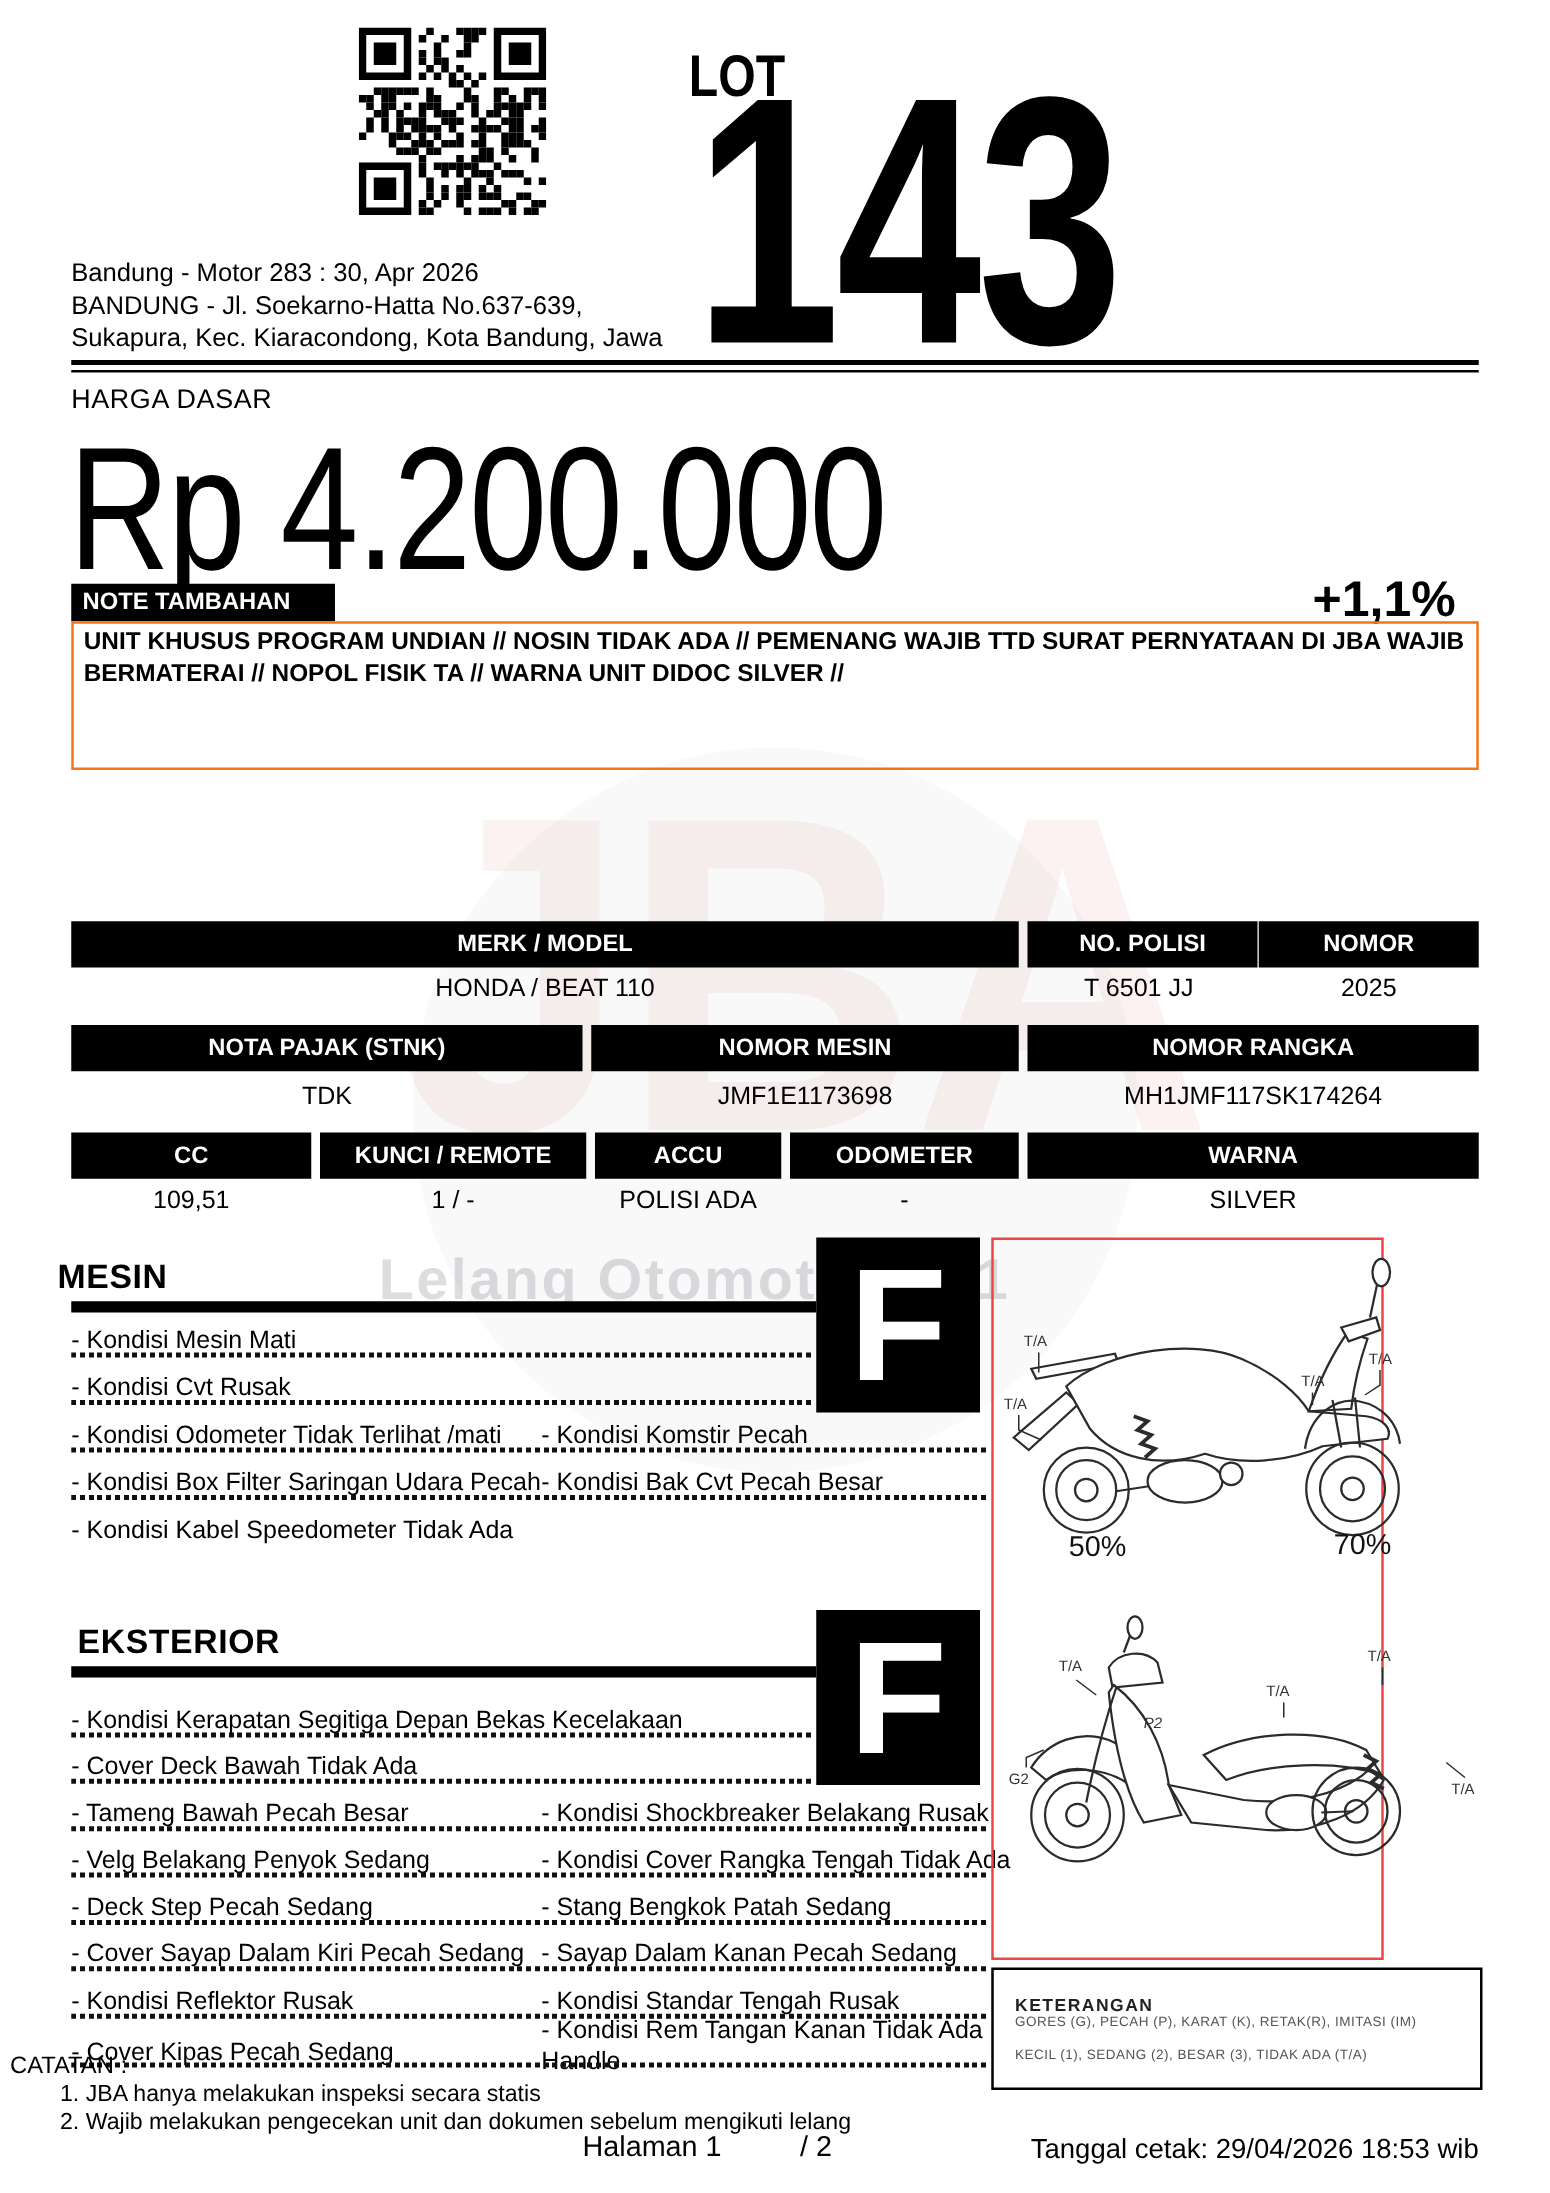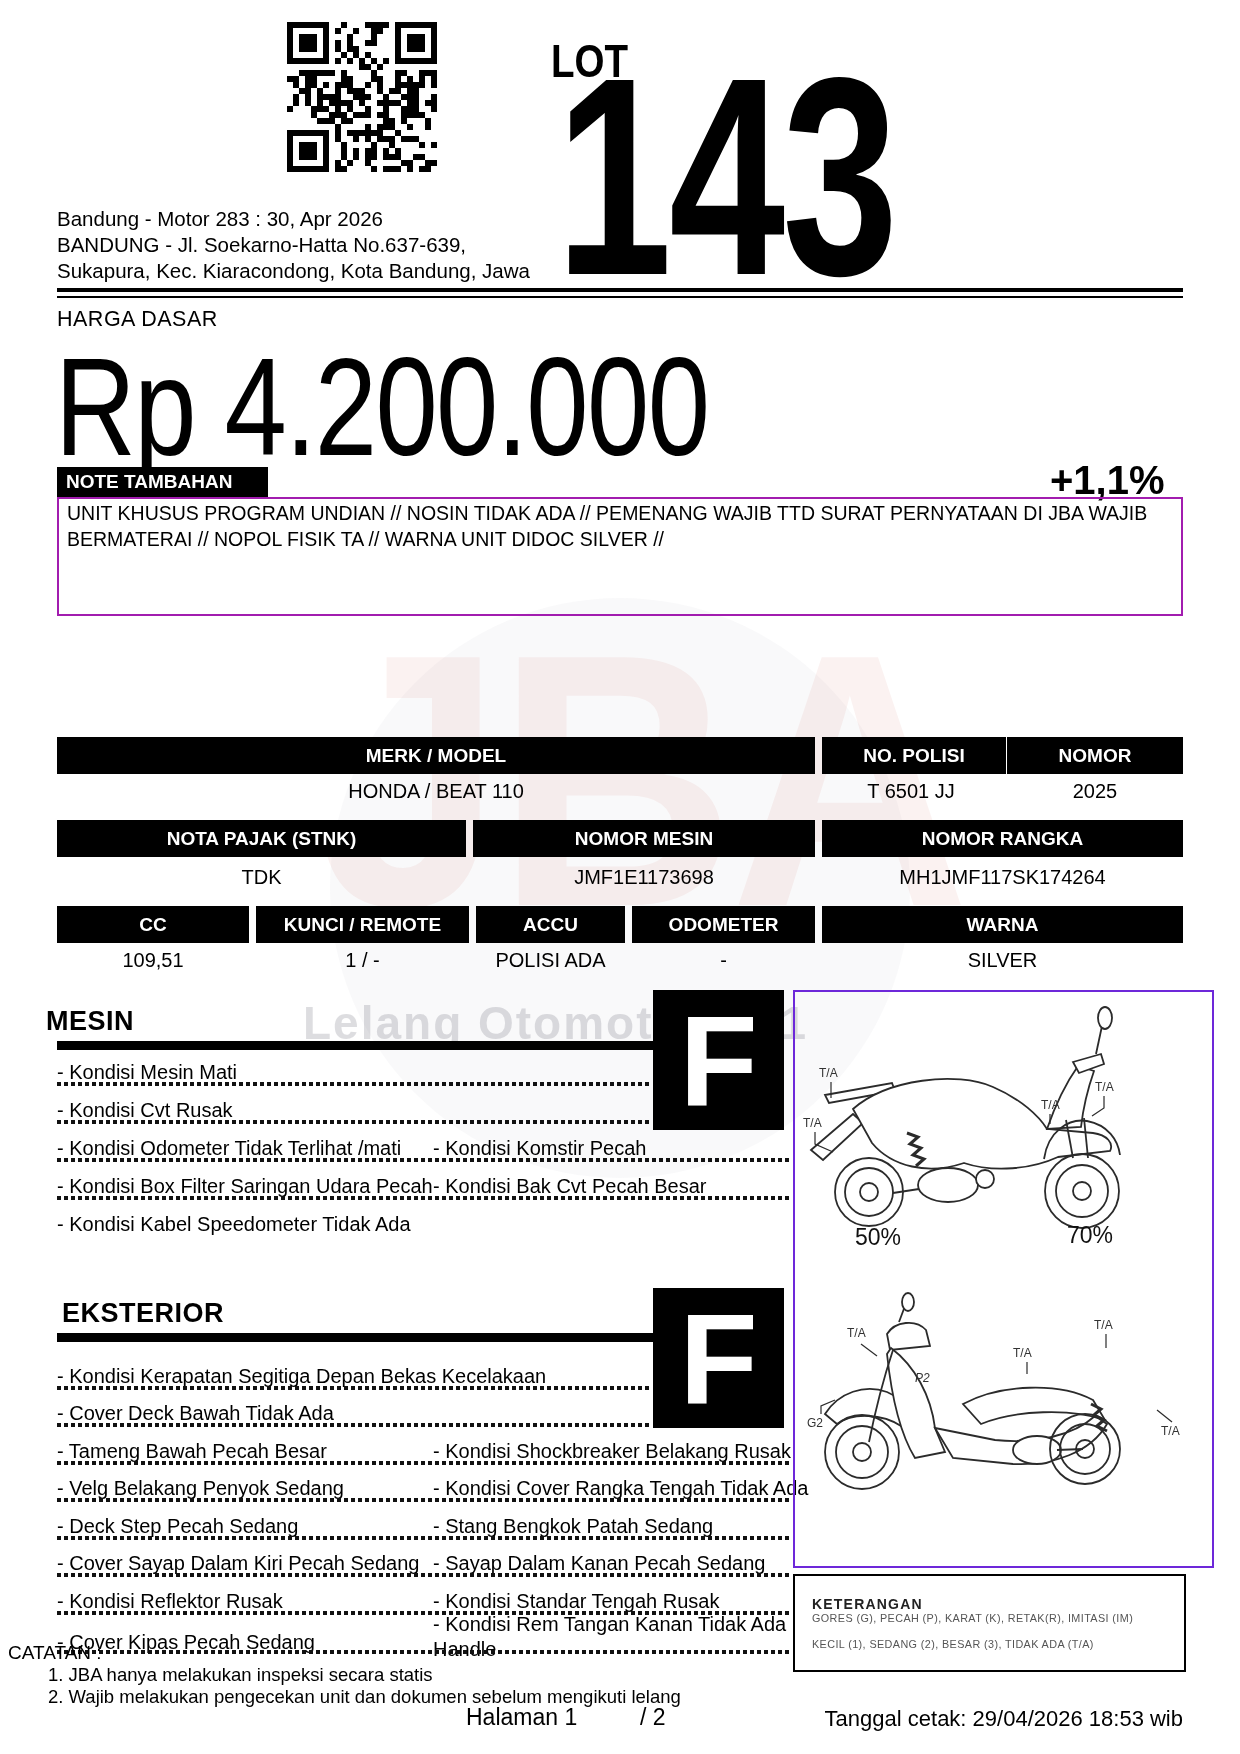--- a/index.html
+++ b/index.html
@@ -19,37 +19,37 @@
               transform:scaleX(.74);transform-origin:left top;letter-spacing:-4px;}
   .addr{position:absolute;left:57px;top:206px;font-size:20.5px;line-height:26px;}
   .double-rule{position:absolute;left:57px;top:288px;width:1126px;height:4px;
                border-top:4px solid #000;border-bottom:2px solid #000;}
   .price-label{position:absolute;left:57px;top:307px;font-size:21.5px;letter-spacing:.5px;}
   .price-amount{position:absolute;left:55px;top:337px;font-size:140px;line-height:1;
                 transform:scaleX(.8);transform-origin:left top;letter-spacing:-2px;}
   .price-change{position:absolute;left:1050px;top:458px;font-size:40px;font-weight:bold;}
   .note-label{position:absolute;left:57px;top:467px;width:211px;height:30px;background:#000;color:#fff;
               font-size:19px;font-weight:bold;line-height:30px;padding-left:9px;box-sizing:border-box;}
-  .note-box{position:absolute;left:57px;top:497px;width:1126px;height:119px;border:2px solid #a21caf;
-            box-sizing:border-box;font-size:19.5px;line-height:25.5px;padding:2px 8px;}
+  .note-box{position:absolute;left:57px;top:497px;width:1126px;height:119px;border:2px solid #f97316;
+            box-sizing:border-box;font-size:19.5px;line-height:25.5px;padding:2px 8px;font-weight:bold;}
   
   .hbar{position:absolute;height:37px;background:#000;color:#fff;font-size:19px;font-weight:bold;
         line-height:37px;text-align:center;}
   .val{position:absolute;height:26px;font-size:20px;line-height:26px;text-align:center;}
   
   .sec-title{position:absolute;font-size:27px;font-weight:bold;letter-spacing:.5px;}
   .rule{position:absolute;height:9px;background:#000;}
   .grade-box{position:absolute;width:131px;height:140px;background:#000;color:#fff;
              display:flex;align-items:center;justify-content:center;font-size:128px;font-weight:bold;}
   .item{position:absolute;font-size:20px;line-height:25px;white-space:nowrap;}
   .item.wrap{white-space:normal;}
   .dot{position:absolute;height:4px;
        background-image:repeating-linear-gradient(90deg,#111 0 4px,transparent 4px 7px);}
   
-  .diagram-box{position:absolute;left:793px;top:990px;width:421px;height:578px;border:2px solid #6d28d9;
+  .diagram-box{position:absolute;left:793px;top:990px;width:314px;height:578px;border:2px solid #ef4444;
                box-sizing:border-box;}
   .keterangan-box{position:absolute;left:793px;top:1574px;width:393px;height:98px;border:2px solid #000;
                   box-sizing:border-box;}
   .ket-title{position:absolute;left:17px;top:20px;font-size:14px;font-weight:bold;letter-spacing:1.2px;color:#222;}
   .ket-line{position:absolute;left:17px;font-size:10.8px;color:#555;letter-spacing:.4px;white-space:nowrap;}
   .dlabel{position:absolute;font-size:12px;color:#333;}
   .dpct{position:absolute;font-size:23px;color:#111;}
   .dsvg{position:absolute;left:0;}
   
   .catatan-label{position:absolute;left:8px;top:1642px;font-size:19px;}

